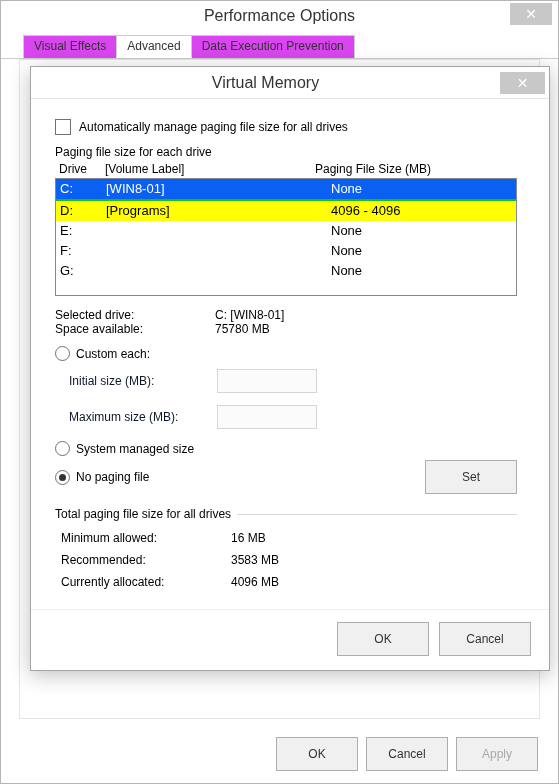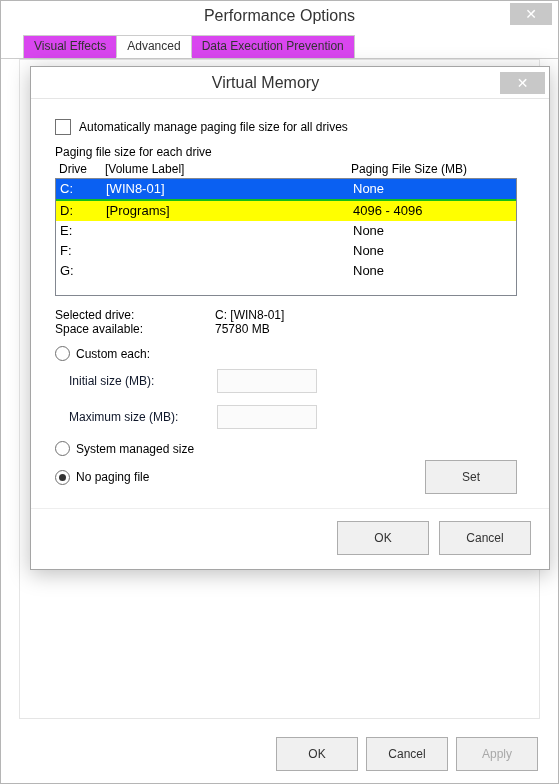--- a/index.html
+++ b/index.html
@@ -128,34 +128,34 @@
       border: 1px solid #707070;
       background: #fff;
     }
     .section-label { margin-bottom: 2px; }
     .drive-headers {
       display: flex;
       padding: 1px 0 2px 4px;
     }
     .col-drive { width: 46px; }
     .col-label { width: 210px; }
-    .col-size { flex: 1; margin-left: 36px; }
+    .col-size { flex: 1; }
     .drive-list {
       border: 1px solid #828790;
       height: 118px;
       overflow: hidden;
       font-size: 13px;
     }
     .drive-row {
       display: flex;
       padding: 1px 4px;
       line-height: 18px;
     }
     .drive-row .d { width: 46px; }
-    .drive-row .l { width: 247px; }
+    .drive-row .l { width: 225px; }
     .drive-row .s { flex: 1; }
     .drive-row.selected {
       background: #0a60f2;
       color: #fff;
       border-bottom: 2px solid #16c016;
     }
     .drive-row.highlighted {
       background: #ffff00;
       color: #000;
     }
@@ -329,19 +329,30 @@
     </div>
 
     <div class="row-with-set">
       <div class="left">
         <span class="radio checked"></span>
         <span>No paging file</span>
       </div>
       <button class="btn" style="min-width:92px">Set</button>
     </div>
 
+    <div class="fieldset">
+      <span class="fieldset-legend">Total paging file size for all drives</span>
+      <div class="totals-grid">
+        <div>Minimum allowed:</div>
+        <div>16 MB</div>
+        <div>Recommended:</div>
+        <div>3583 MB</div>
+        <div>Currently allocated:</div>
+        <div>4096 MB</div>
+      </div>
+    </div>
 
   </div>
   <div class="vm-buttons">
     <button class="btn" style="min-width:92px">OK</button>
     <button class="btn" style="min-width:92px">Cancel</button>
   </div>
 </div>
 
 </body></html>

